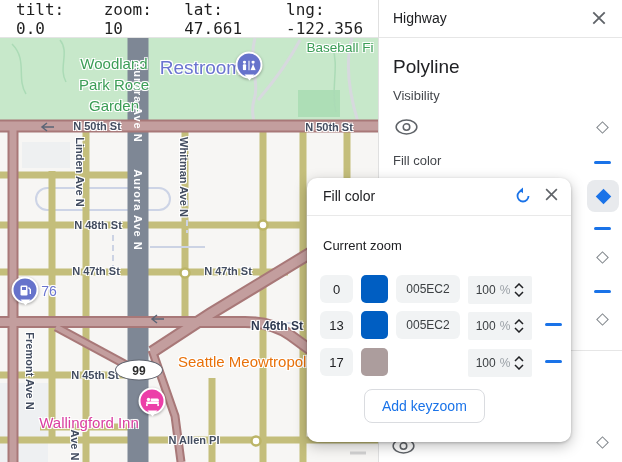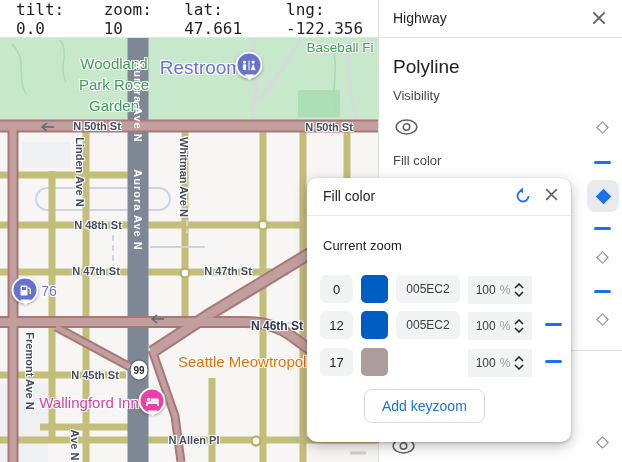--- a/index.html
+++ b/index.html
@@ -28,23 +28,23 @@
   .poi-hotel { font-size:15px; color:#da3da0; }
   .woodland { width:102px; white-space:normal; text-align:center; line-height:1.4; }
 
   .pin { position:absolute; width:27px; height:27px; border-radius:50%; border:2.5px solid #fff;
          box-shadow:0 1px 3px rgba(0,0,0,.35); transform:translate(-50%,-50%);
          display:flex; align-items:center; justify-content:center; z-index:4; }
   .pin::after { content:""; position:absolute; left:50%; bottom:-9px; transform:translateX(-50%);
                 border:5px solid transparent; border-top:6px solid #fff; }
   .pin.indigo { background:#6673cb; }
   .pin.magenta { background:#ec3fa8; }
-  .shield { position:absolute; width:19px; height:21px; background:#fff; border:1.5px solid #606570;
+  .shield { position:absolute; width:48px; height:21px; background:#fff; border:1.5px solid #606570;
             border-radius:50%; transform:translate(-50%,-50%); display:flex; align-items:center; justify-content:center;
-            font-size:10px; font-weight:600; color:#2c2c2c; z-index:4; }
+            font-size:12px; font-weight:600; color:#2c2c2c; z-index:4; }
 
   
   .panel { position:absolute; left:378px; top:0; width:244px; height:462px; background:#fff;
            border-left:1px solid #e0e0e0; z-index:5; }
   .panel .hdr-title { position:absolute; left:14px; top:10px; font-size:14px; font-weight:500; color:#202124; }
   .panel .hdr-close { position:absolute; right:13px; top:10px; width:18px; height:18px; cursor:pointer; }
   .panel .divider { position:absolute; left:0; width:244px; height:1px; background:#e6e6e6; }
   .panel .sect { position:absolute; left:14px; font-size:19px; font-weight:500; color:#202124; }
   .panel .lbl { position:absolute; left:14px; font-size:13px; color:#44474c; }
   .eye { position:absolute; }
@@ -178,21 +178,21 @@
     <div class="maplabel street vert onroad" style="left:138px; top:64px;">Aurora Ave N</div>
     <div class="maplabel street vert onroad" style="left:138px; top:172px;">Aurora Ave N</div>
     <div class="maplabel street vert" style="left:80px; top:134px;">Linden Ave N</div>
     <div class="maplabel street vert" style="left:184px; top:139px;">Whitman Ave N</div>
     <div class="maplabel street vert" style="left:30px; top:333px;">Fremont Ave N</div>
     <div class="maplabel street vert" style="left:75px; top:407px;">Ave N</div>
 
     <div class="maplabel poi-restroom" style="left:201px; top:30px;">Restroom</div>
     <div class="maplabel poi-gas" style="left:49px; top:253px;">76</div>
     <div class="maplabel poi-cafe" style="left:178px; top:323px; transform:translate(0,-50%);">Seattle Meowtropoli</div>
-    <div class="maplabel poi-hotel" style="left:89px; top:364px;">Wallingford Inn</div>
+    <div class="maplabel poi-hotel" style="left:89px; top:384px;">Wallingford Inn</div>
 
     <div class="pin indigo" style="left:249px; top:27px;">
       <svg width="15" height="10" viewBox="0 0 15 10">
         <circle cx="3" cy="1.6" r="1.6" fill="#fff"></circle>
           <rect x="1.4" y="3.8" width="3.2" height="6" rx="1" fill="#fff"></rect>
         <rect x="7" y="0" width="1" height="10" fill="#fff"></rect>
         <circle cx="11.6" cy="1.6" r="1.6" fill="#fff"></circle>
           <path d="M11.6,3.4 L14.2,9.8 H9 Z" fill="#fff"></path>
       </svg>
     </div>
@@ -287,21 +287,21 @@
               <path d="M1,5 L5,1 L9,5" stroke="#202124" stroke-width="1.5" fill="none"></path>
             </svg>
           <svg width="10" height="6" viewBox="0 0 10 6">
               <path d="M1,1 L5,5 L9,1" stroke="#202124" stroke-width="1.5" fill="none"></path>
             </svg>
         </span>
       </div>
     </div>
 
     <div class="krow" style="top:133px;">
-      <div class="zbox">12</div>
+      <div class="zbox">13</div>
       <div class="swatch" style="background:#005EC2"></div>
       <div class="hexbox">005EC2</div>
       <div class="pctbox">
         <span>100</span>
           <span class="pct-sign">%</span>
         <span class="chevrons">
           <svg width="10" height="6" viewBox="0 0 10 6">
               <path d="M1,5 L5,1 L9,5" stroke="#202124" stroke-width="1.5" fill="none"></path>
             </svg>
           <svg width="10" height="6" viewBox="0 0 10 6">

